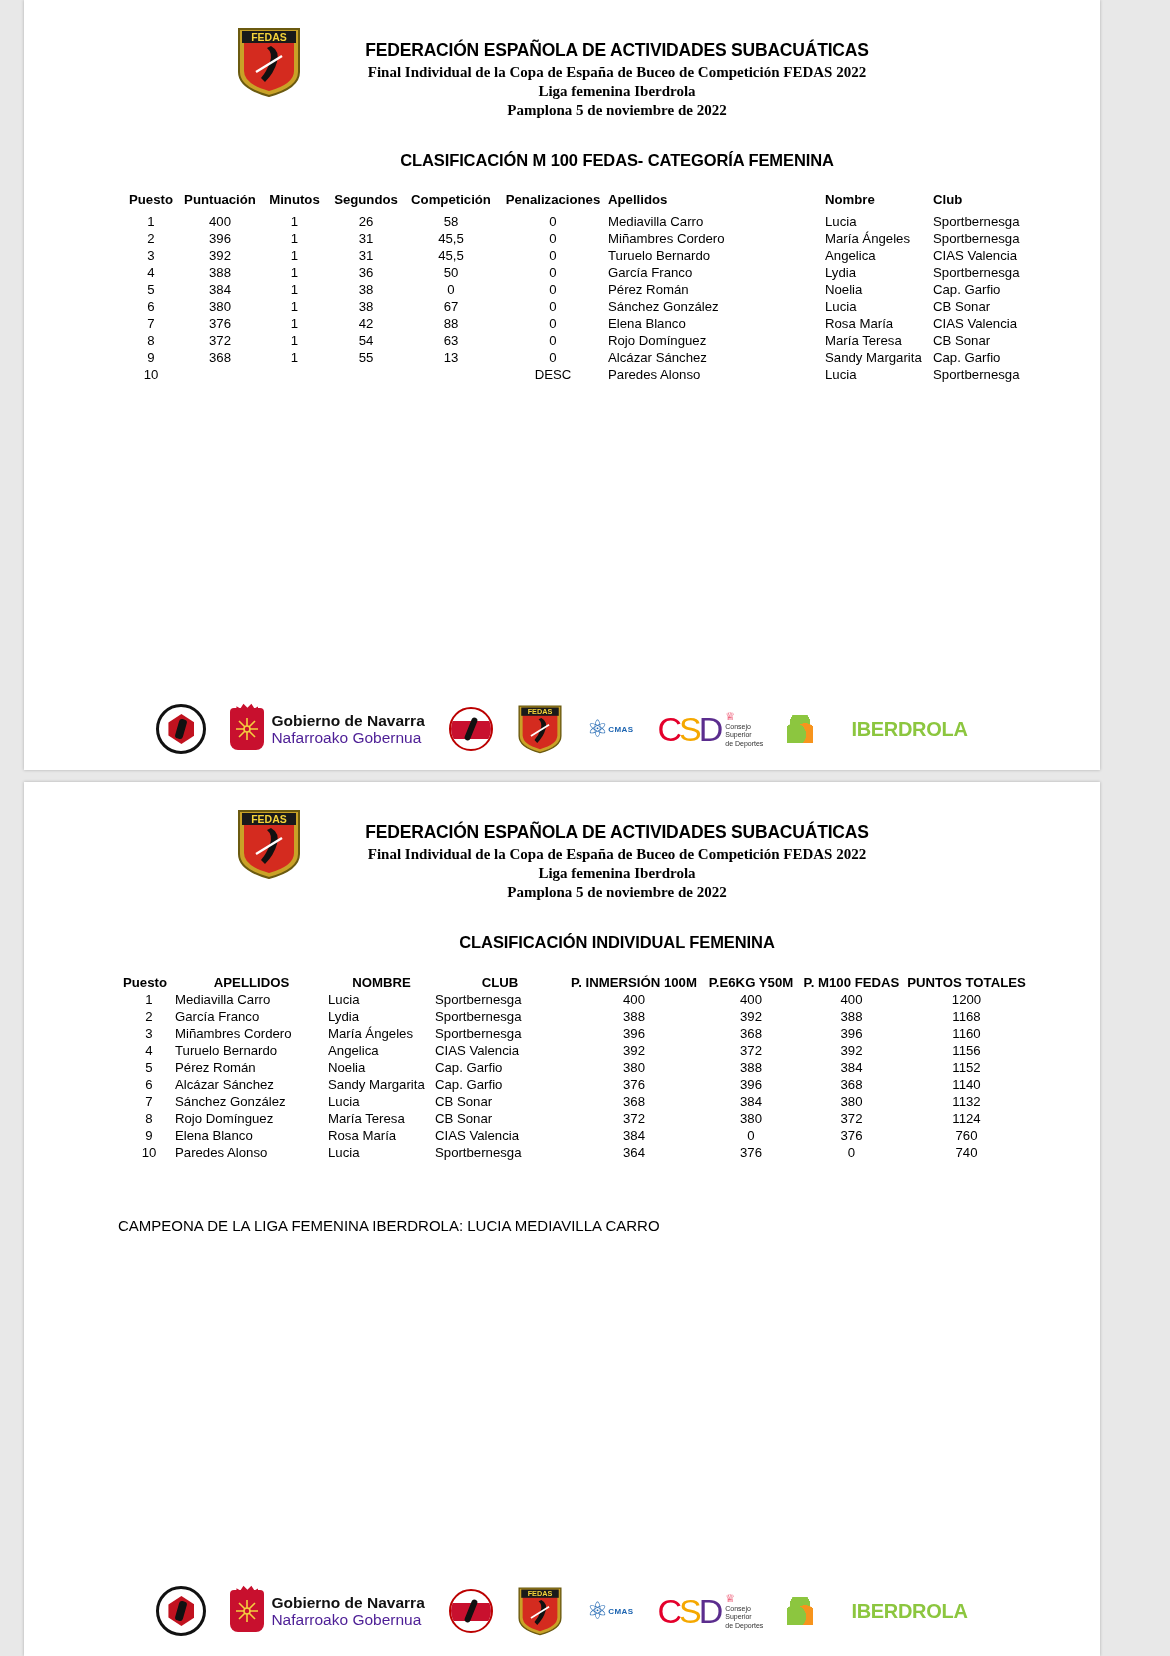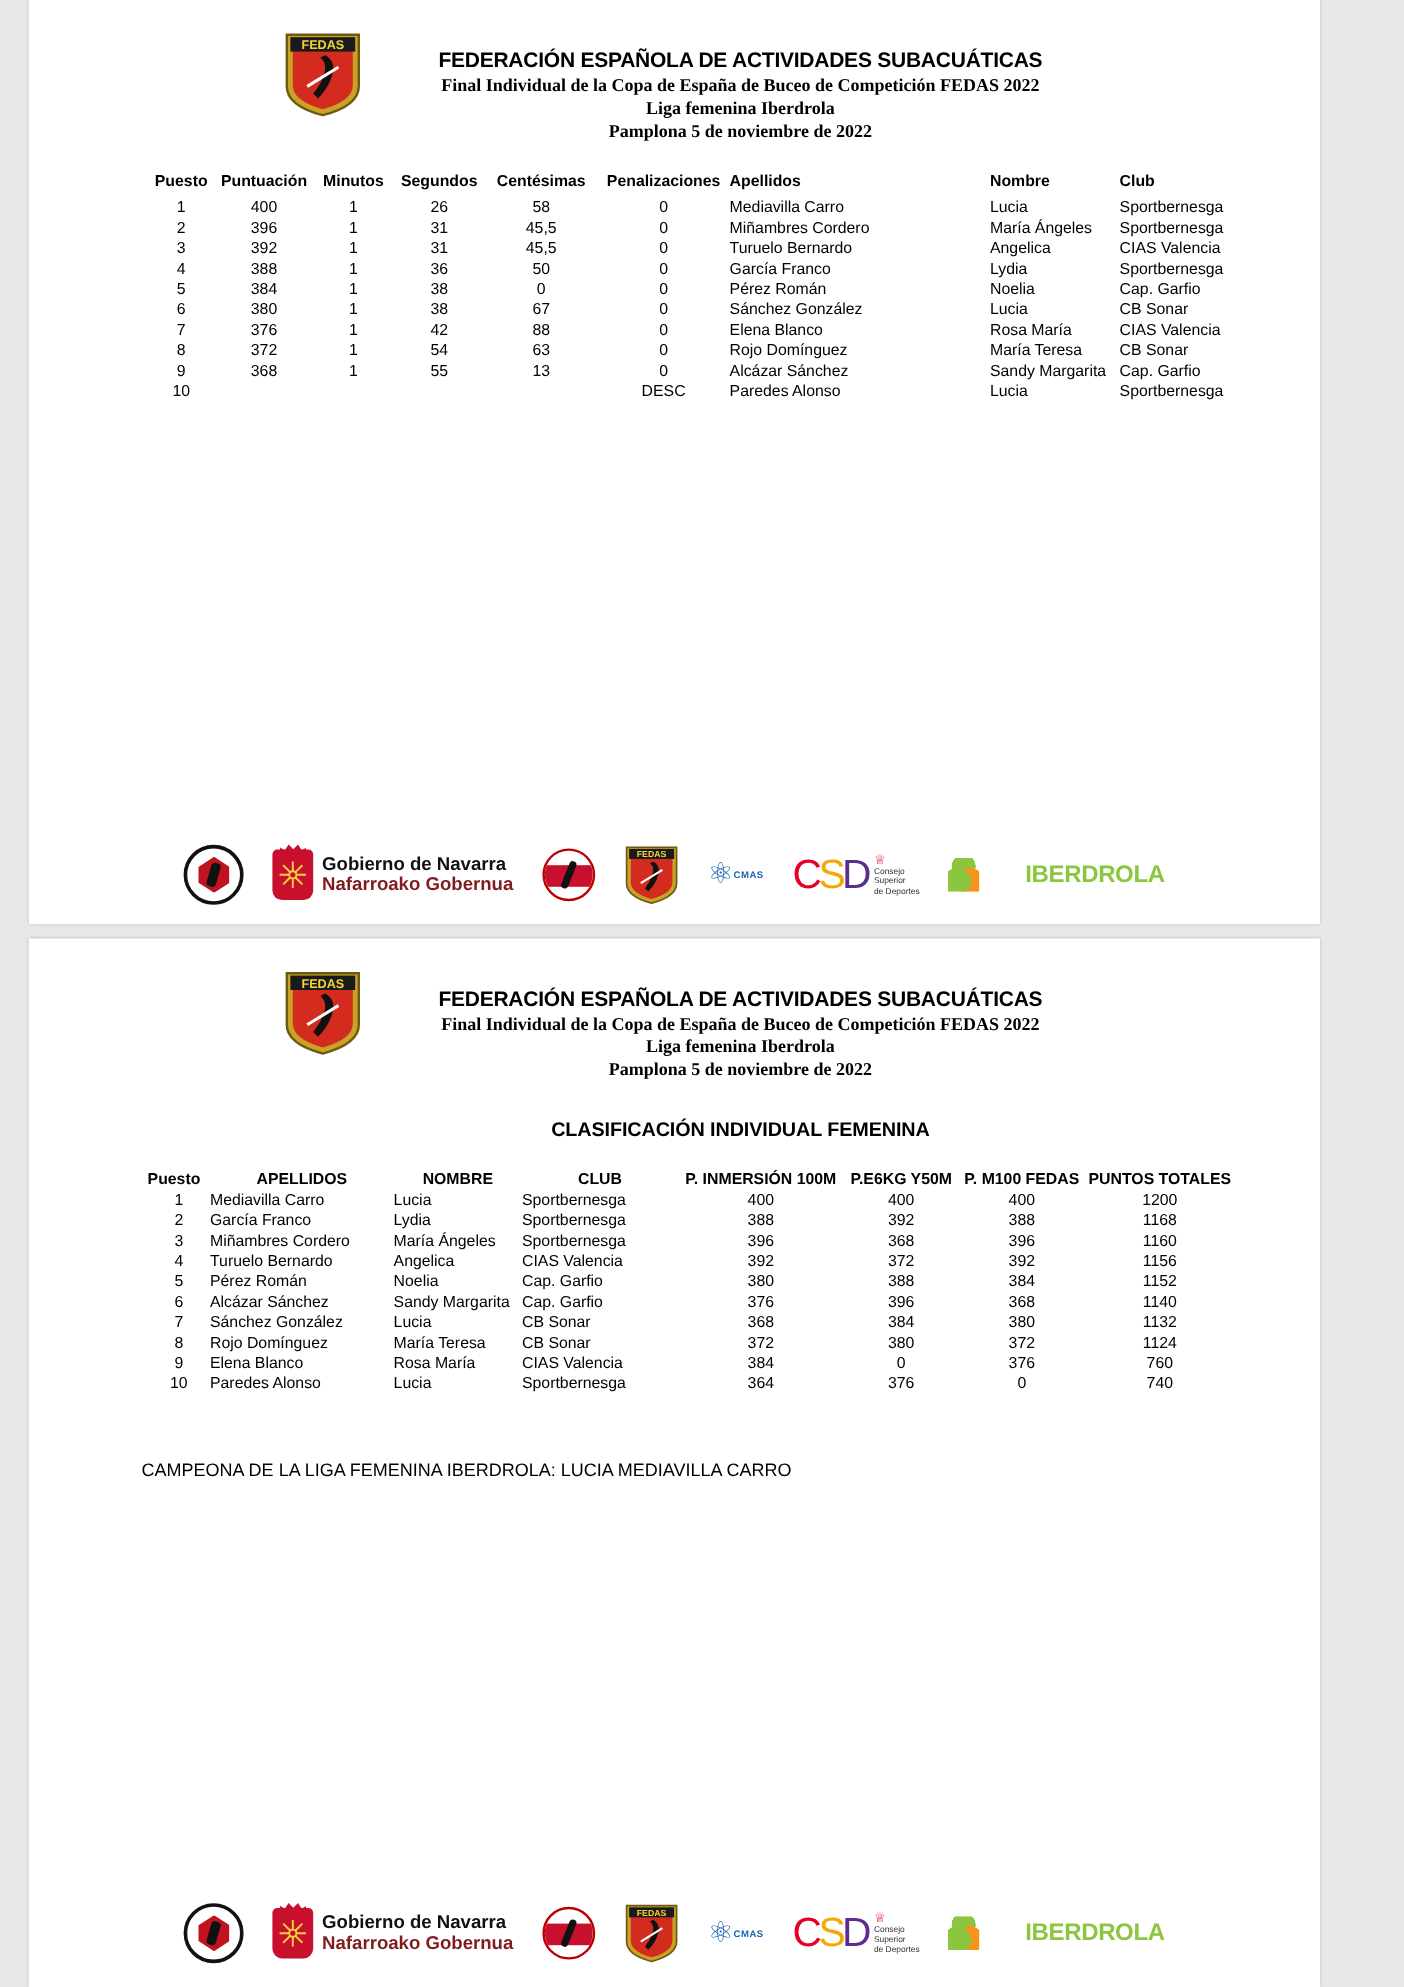--- a/index.html
+++ b/index.html
@@ -131,21 +131,21 @@
     position:absolute; left:50%; top:50%; transform:translate(-50%,-50%);
     width: 26px; height: 26px;
   }
   .nav-crown {
     position:absolute; top:-5px; left:50%; transform:translateX(-50%);
     width: 22px; height: 8px; background:#c8102e;
     clip-path: polygon(0 100%,0 40%,18% 70%,32% 10%,50% 60%,68% 10%,82% 70%,100% 40%,100% 100%);
   }
   .nav-text { line-height: 1.12; }
   .nav-text .l1 { font-size: 15.5px; font-weight: bold; color:#111; }
-  .nav-text .l2 { font-size: 15.5px; font-weight: bold; color:#7f1d1d; }
+  .nav-text .l2 { font-size: 15.5px; font-weight: normal; color:#4c1d95; }
 
   
   .diver {
     width: 44px; height: 44px; border-radius:50%;
     background:#fff; border:2px solid #b00;
     position:relative; overflow:hidden;
   }
   .diver::before{
     content:""; position:absolute; left:0; top:12px; width:100%; height:18px;
     background:#c8102e;
@@ -200,30 +200,31 @@
     </svg>
 
     <div class="head-text">
       <div class="fed-title">FEDERACIÓN ESPAÑOLA DE ACTIVIDADES SUBACUÁTICAS</div>
       <div class="fed-sub">Final Individual de la Copa de España de Buceo de Competición FEDAS 2022</div>
       <div class="fed-sub">Liga femenina Iberdrola</div>
       <div class="fed-sub">Pamplona 5 de noviembre de 2022</div>
     </div>
   </div>
 
+  <div class="clasif-title">CLASIFICACIÓN M 100 FEDAS- CATEGORÍA FEMENINA</div>
 
   <div id="t1-wrap">
     <table id="t1">
       <thead>
         <tr>
           <th class="c-num w-puesto">Puesto</th>
           <th class="c-num w-punt">Puntuación</th>
           <th class="c-num w-min">Minutos</th>
           <th class="c-num w-seg">Segundos</th>
-          <th class="c-num w-cent">Centésimas</th>
+          <th class="c-num w-cent">Competición</th>
           <th class="c-num w-pen">Penalizaciones</th>
           <th class="w-ape">Apellidos</th>
           <th class="w-nom">Nombre</th>
           <th class="w-club">Club</th>
         </tr>
       </thead>
       <tbody id="t1-body">
           <tr>
             <td class="c-num w-puesto">1</td>
             <td class="c-num w-punt">400</td>

